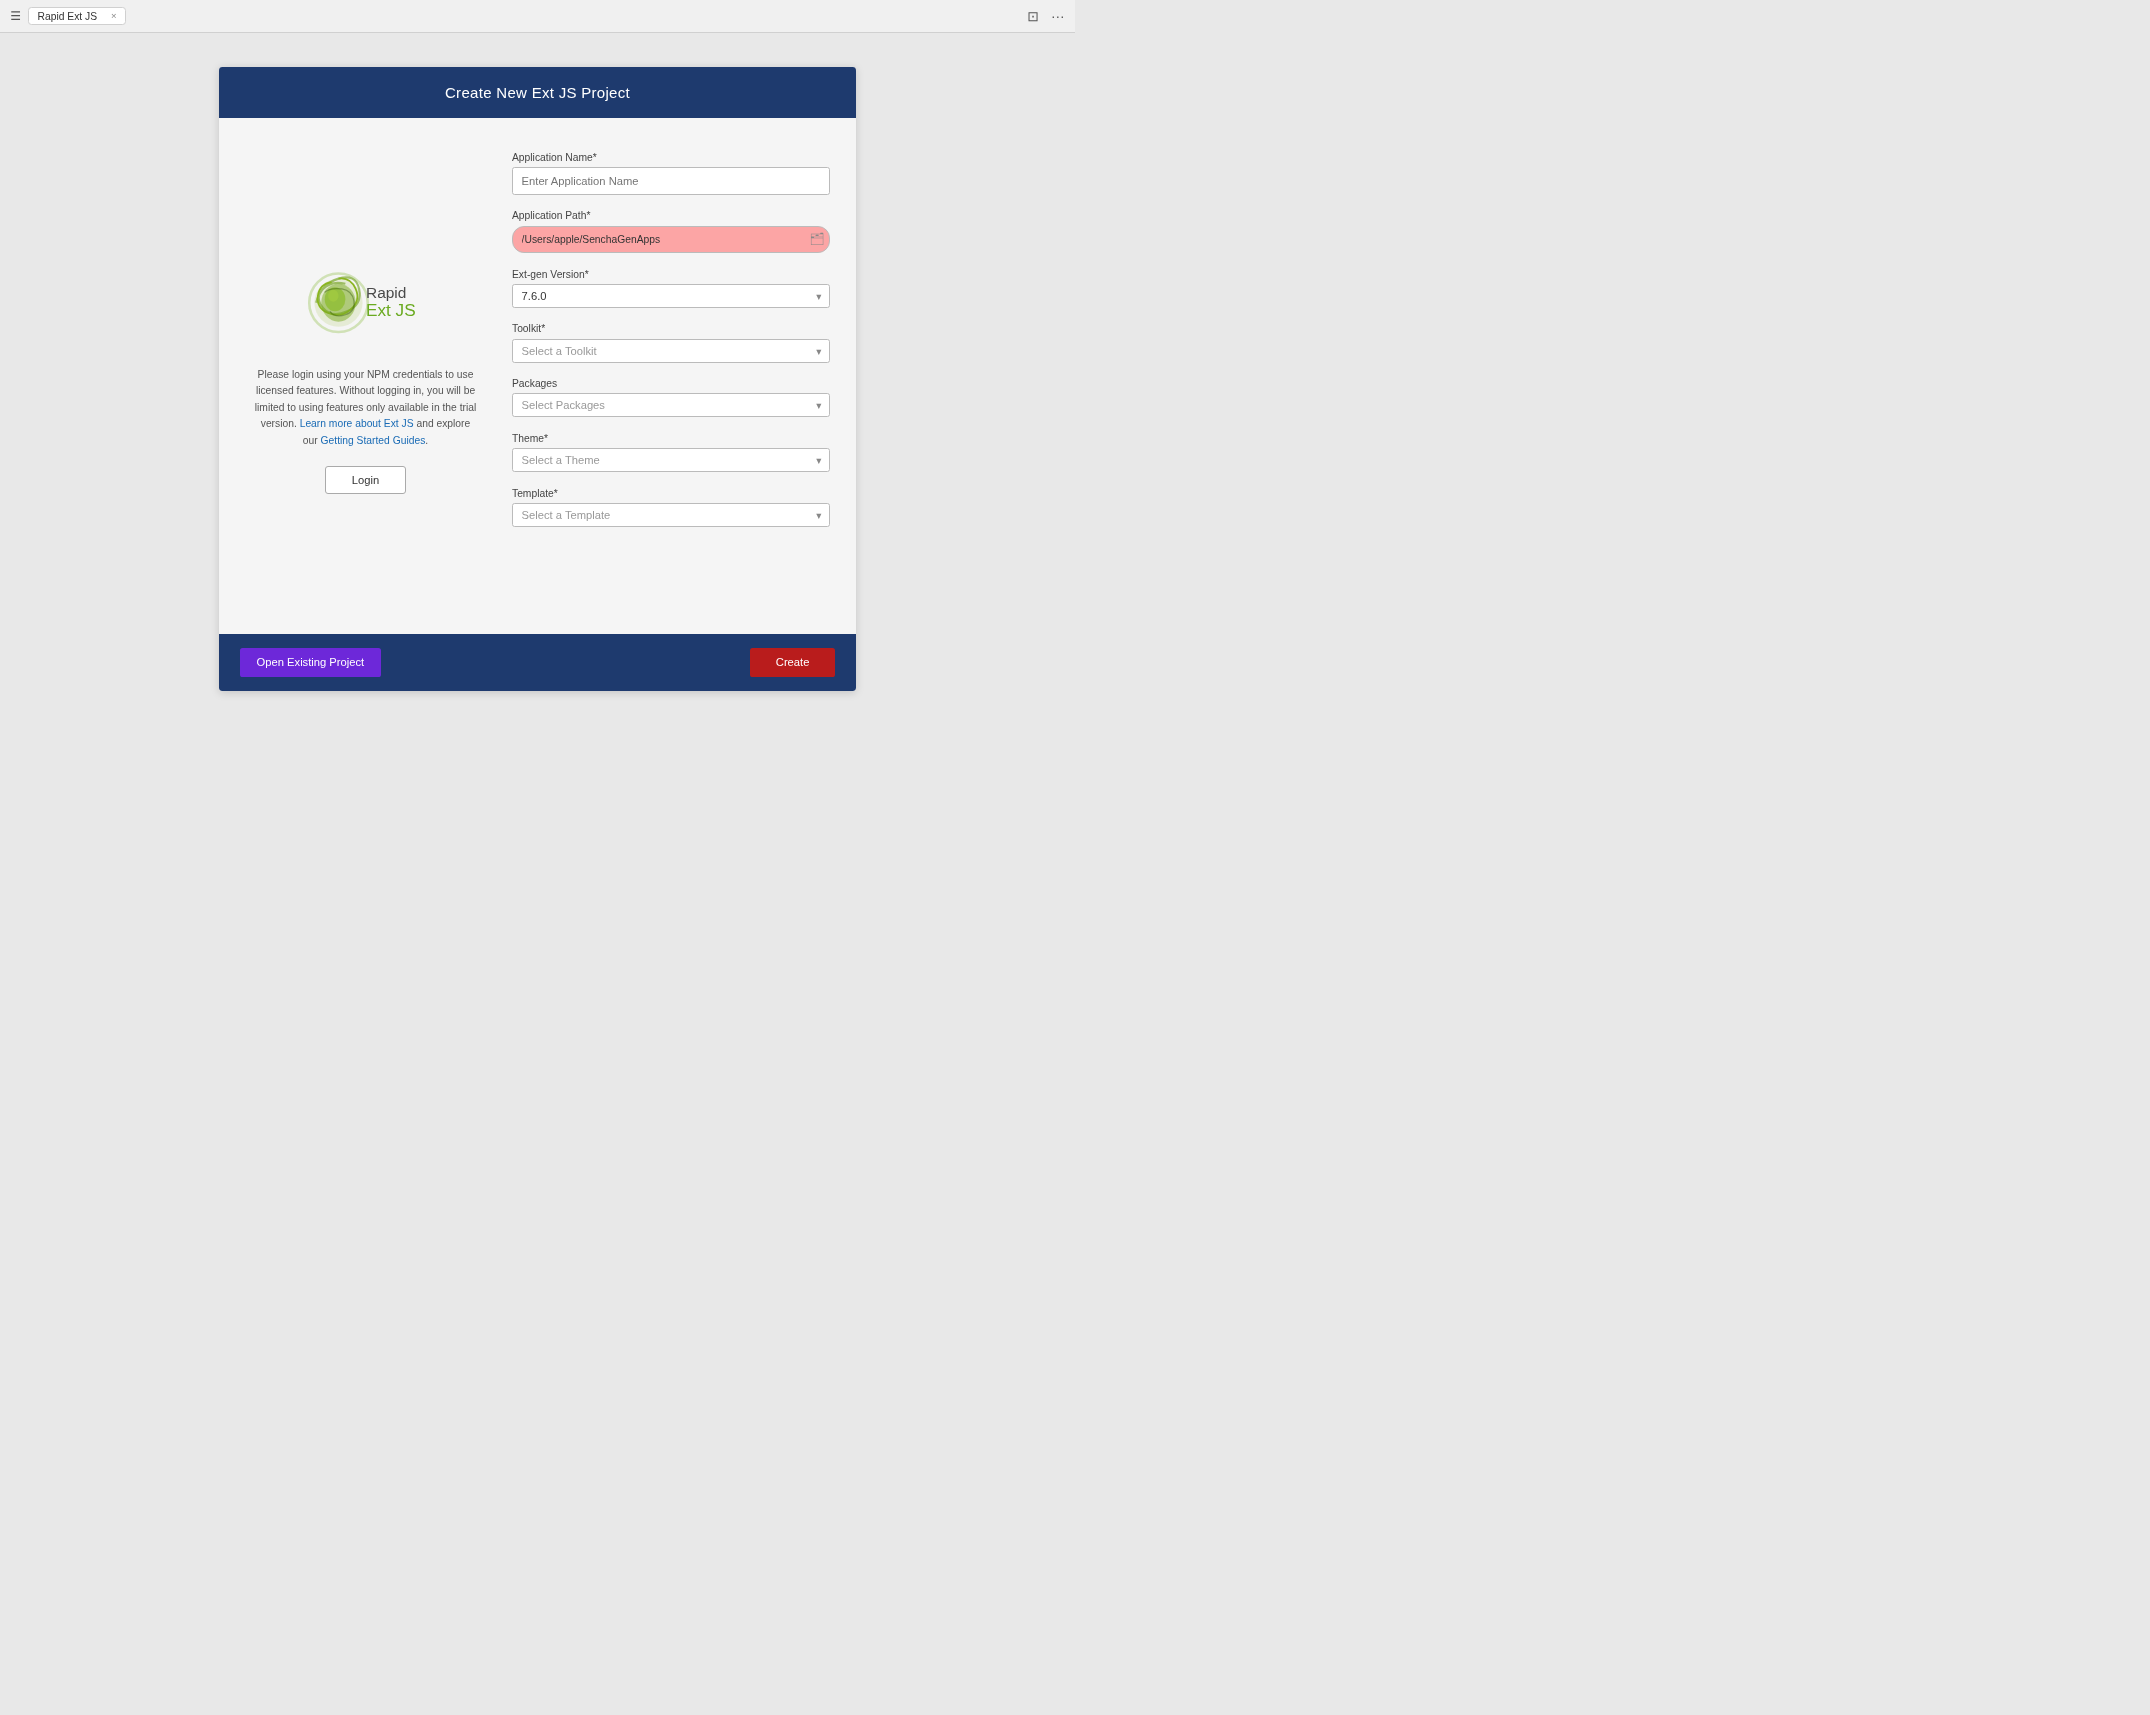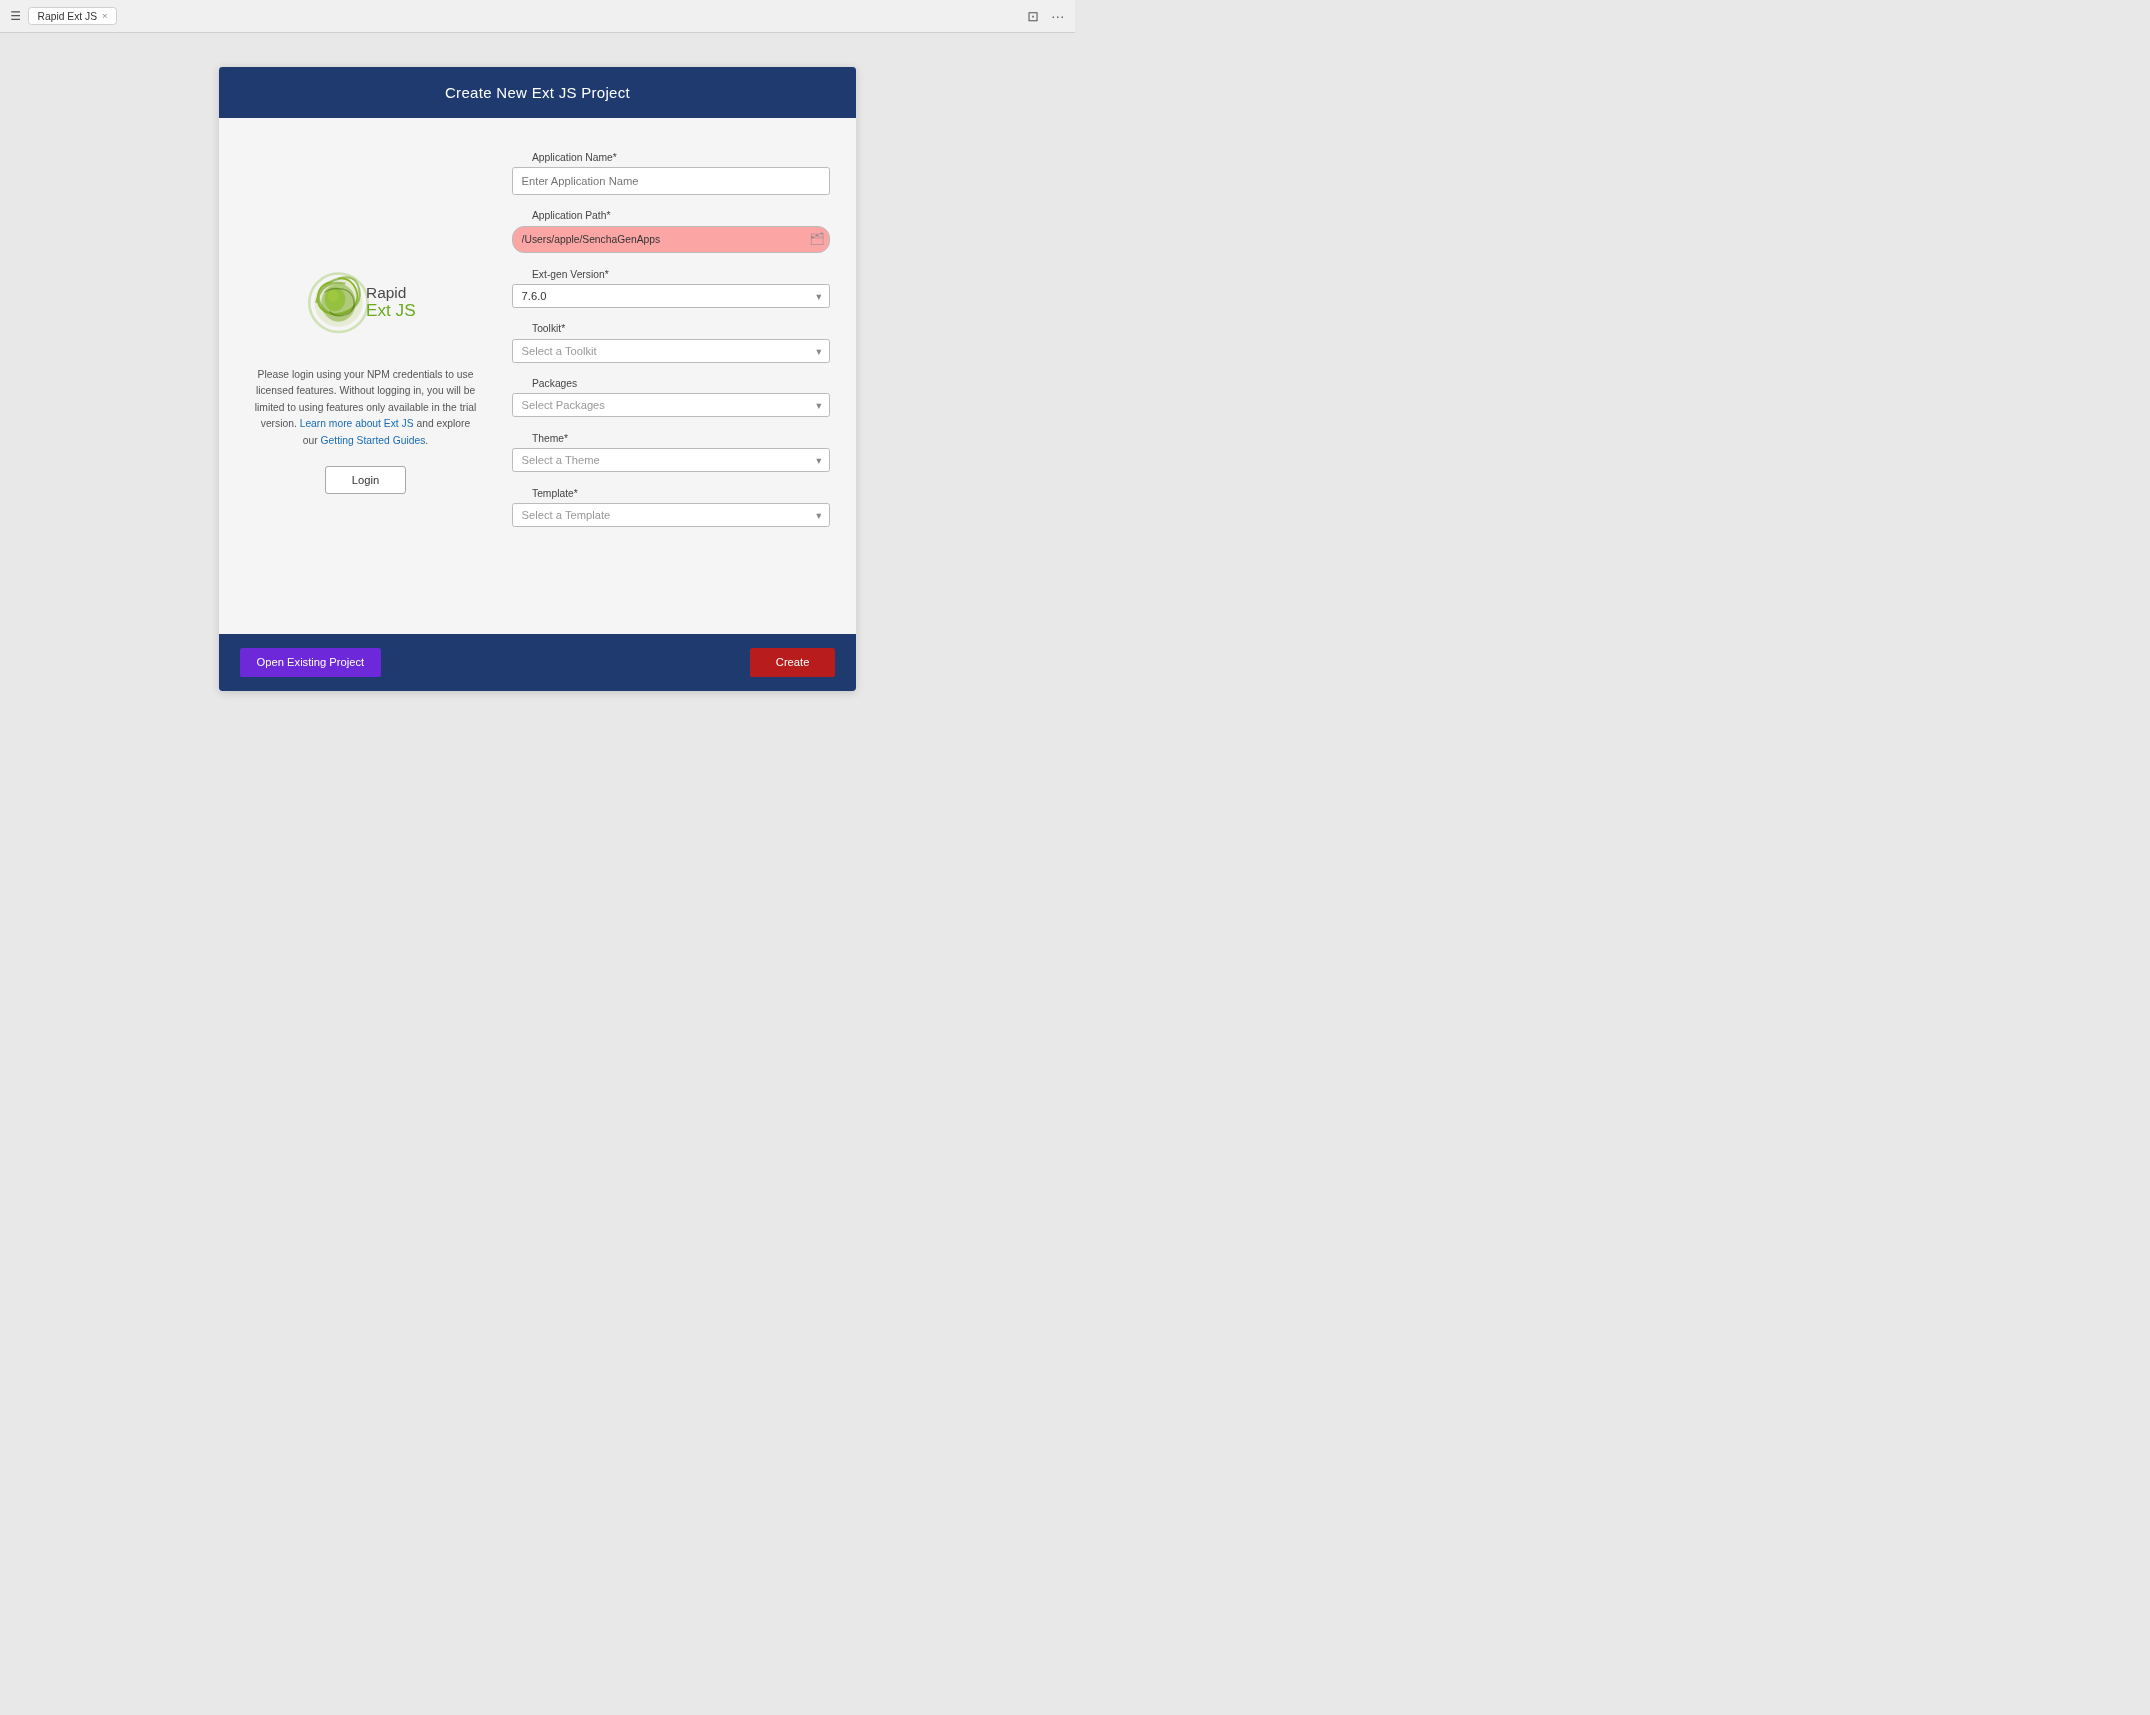--- a/index.html
+++ b/index.html
@@ -28,21 +28,21 @@
       gap: 6.9px;
     }
     .hamburger-icon {
       color: #555;
       font-size: 12px;
       cursor: pointer;
     }
     .tab {
       display: flex;
       align-items: center;
-      gap: 5px;
+      gap: 14px;
       background: #ffffff;
       border: 0.9px solid #d0d0d0;
       border-radius: 3.4px;
       padding: 2.6px 8.6px;
       font-size: 10.3px;
       color: #333;
     }
     .tab-close {
       color: #888;
       cursor: pointer;
@@ -152,21 +152,20 @@
     .field-group {
       display: flex;
       flex-direction: column;
       gap: 4.3px;
     }
 
     .field-label {
       font-size: 10.3px;
       color: #444;
       font-weight: 400;
-      margin-left: 20px;
     }
 
     .field-input {
       width: 100%;
       height: 27.5px;
       border: 0.9px solid #bbb;
       border-radius: 2.6px;
       padding: 0 8.6px;
       font-size: 11.2px;
       color: #999;

